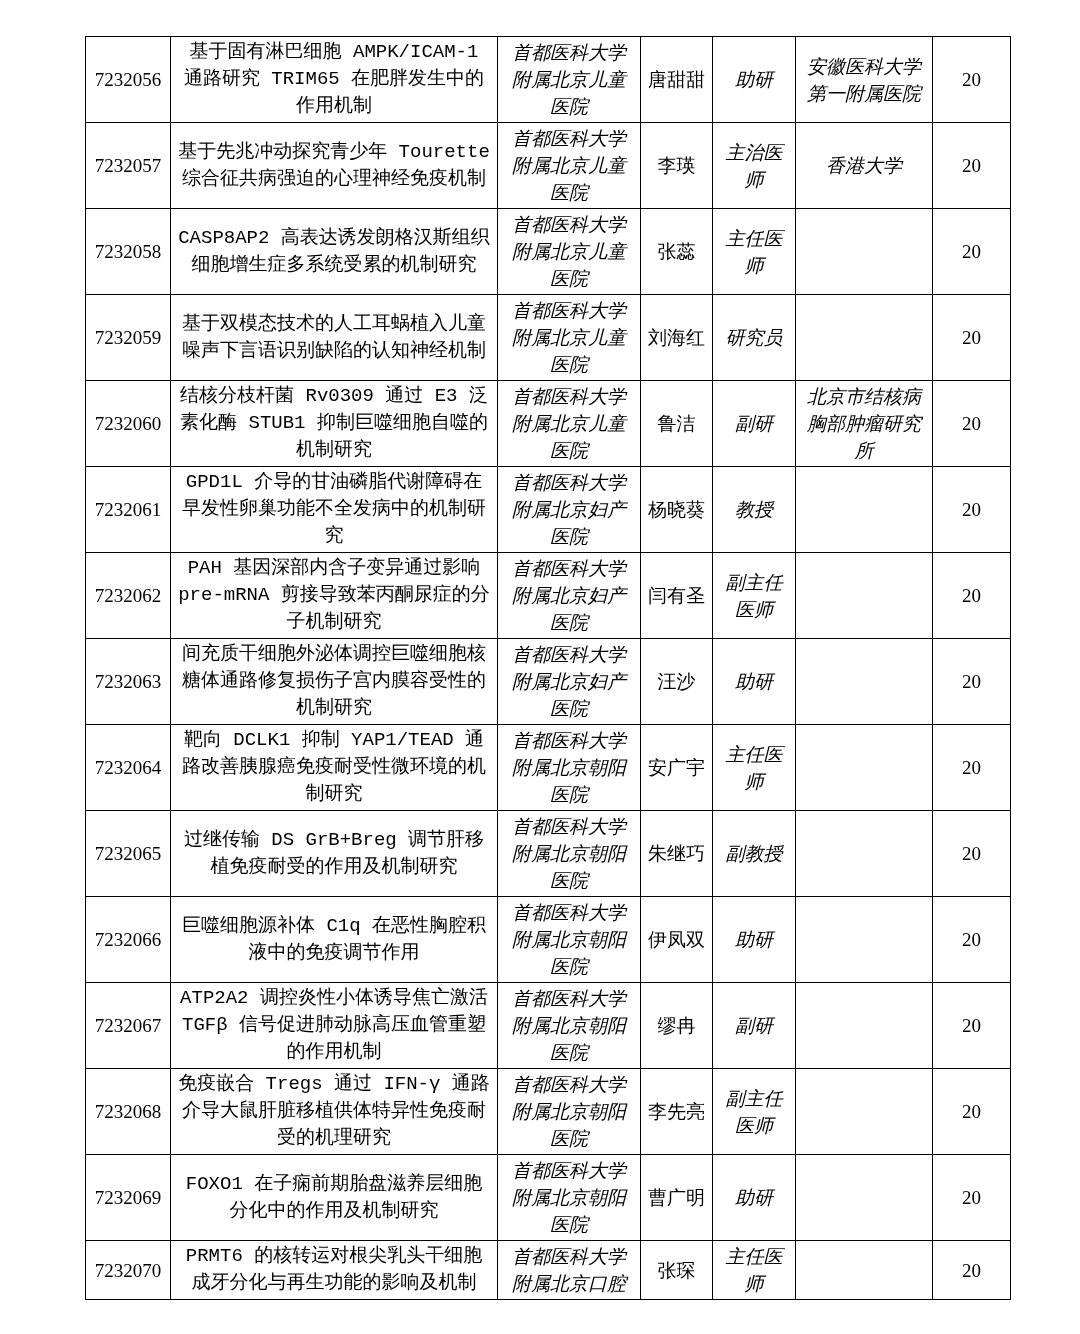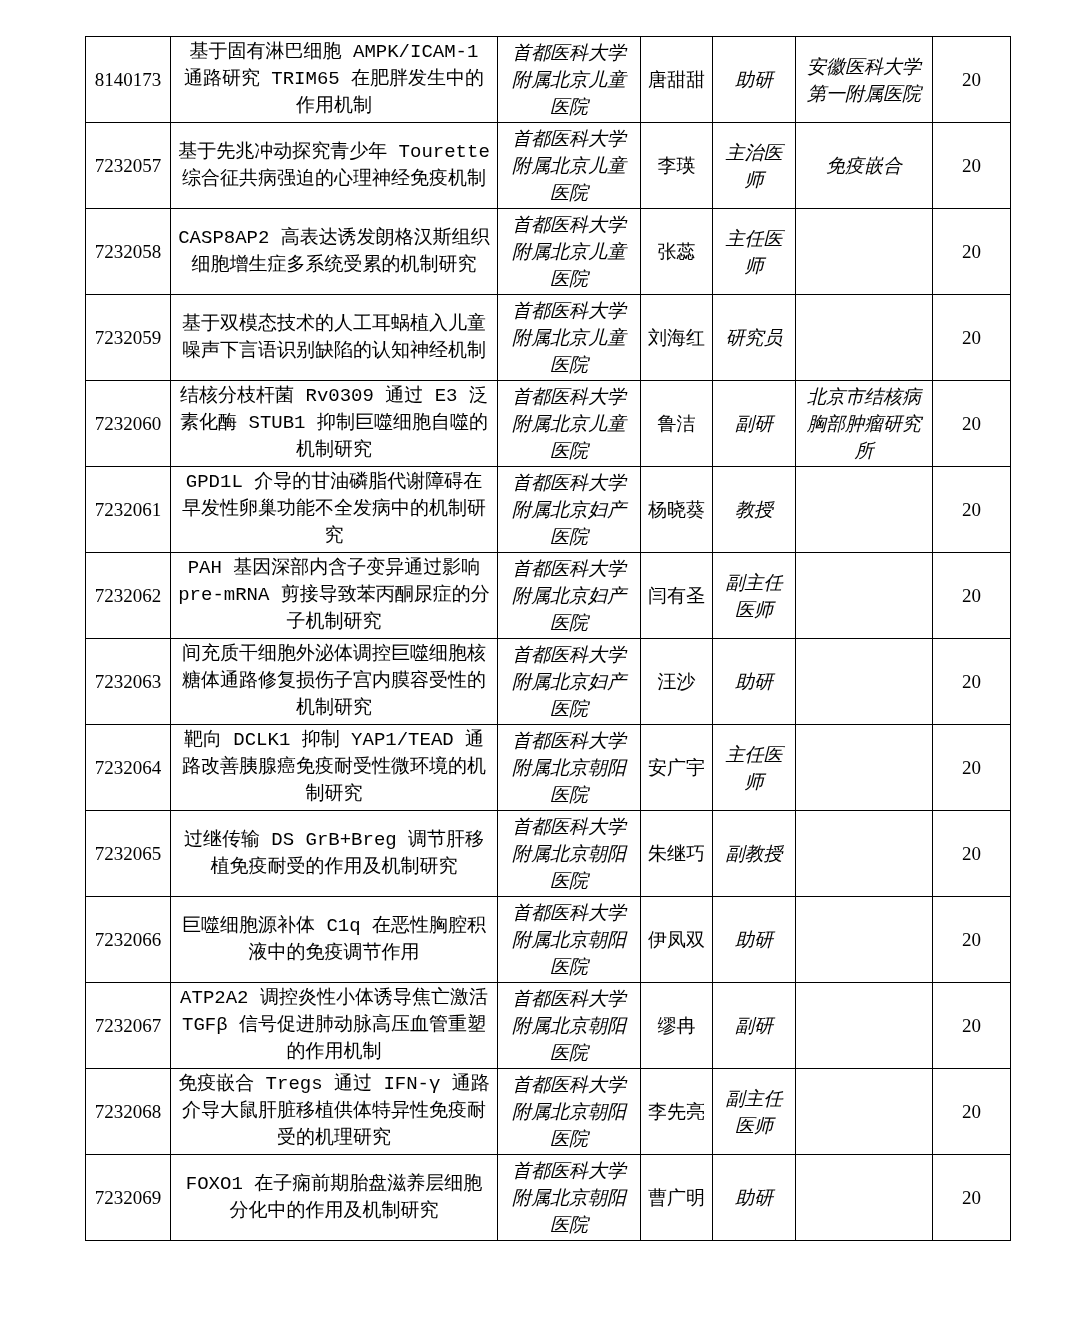--- a/index.html
+++ b/index.html
@@ -53,36 +53,36 @@
       <col style="width:85px">
       <col style="width:327px">
       <col style="width:143px">
       <col style="width:72px">
       <col style="width:83px">
       <col style="width:137px">
       <col style="width:78px">
     </colgroup>
     <tbody>
   <tr>
-    <td class="c-id">8140173</td>
+    <td class="c-id">7232056</td>
     <td class="c-title">基于固有淋巴细胞 AMPK/ICAM-1 通路研究 TRIM65 在肥胖发生中的作用机制</td>
     <td class="c-inst">首都医科大学附属北京儿童医院</td>
     <td class="c-name">唐甜甜</td>
     <td class="c-pos">助研</td>
     <td class="c-coop">安徽医科大学第一附属医院</td>
     <td class="c-amt">20</td>
   </tr>
 
   <tr>
     <td class="c-id">7232057</td>
     <td class="c-title">基于先兆冲动探究青少年 Tourette 综合征共病强迫的心理神经免疫机制</td>
     <td class="c-inst">首都医科大学附属北京儿童医院</td>
     <td class="c-name">李瑛</td>
     <td class="c-pos">主治医师</td>
-    <td class="c-coop">免疫嵌合</td>
+    <td class="c-coop">香港大学</td>
     <td class="c-amt">20</td>
   </tr>
 
   <tr>
     <td class="c-id">7232058</td>
     <td class="c-title">CASP8AP2 高表达诱发朗格汉斯组织细胞增生症多系统受累的机制研究</td>
     <td class="c-inst">首都医科大学附属北京儿童医院</td>
     <td class="c-name">张蕊</td>
     <td class="c-pos">主任医师</td>
     <td class="c-coop"></td>
@@ -192,15 +192,24 @@
   <tr>
     <td class="c-id">7232069</td>
     <td class="c-title">FOXO1 在子痫前期胎盘滋养层细胞分化中的作用及机制研究</td>
     <td class="c-inst">首都医科大学附属北京朝阳医院</td>
     <td class="c-name">曹广明</td>
     <td class="c-pos">助研</td>
     <td class="c-coop"></td>
     <td class="c-amt">20</td>
   </tr>
 
+  <tr>
+    <td class="c-id">7232070</td>
+    <td class="c-title">PRMT6 的核转运对根尖乳头干细胞成牙分化与再生功能的影响及机制</td>
+    <td class="c-inst">首都医科大学附属北京口腔</td>
+    <td class="c-name">张琛</td>
+    <td class="c-pos">主任医师</td>
+    <td class="c-coop"></td>
+    <td class="c-amt">20</td>
+  </tr>
 </tbody>
   </table>
 </div>
 
 </body></html>

